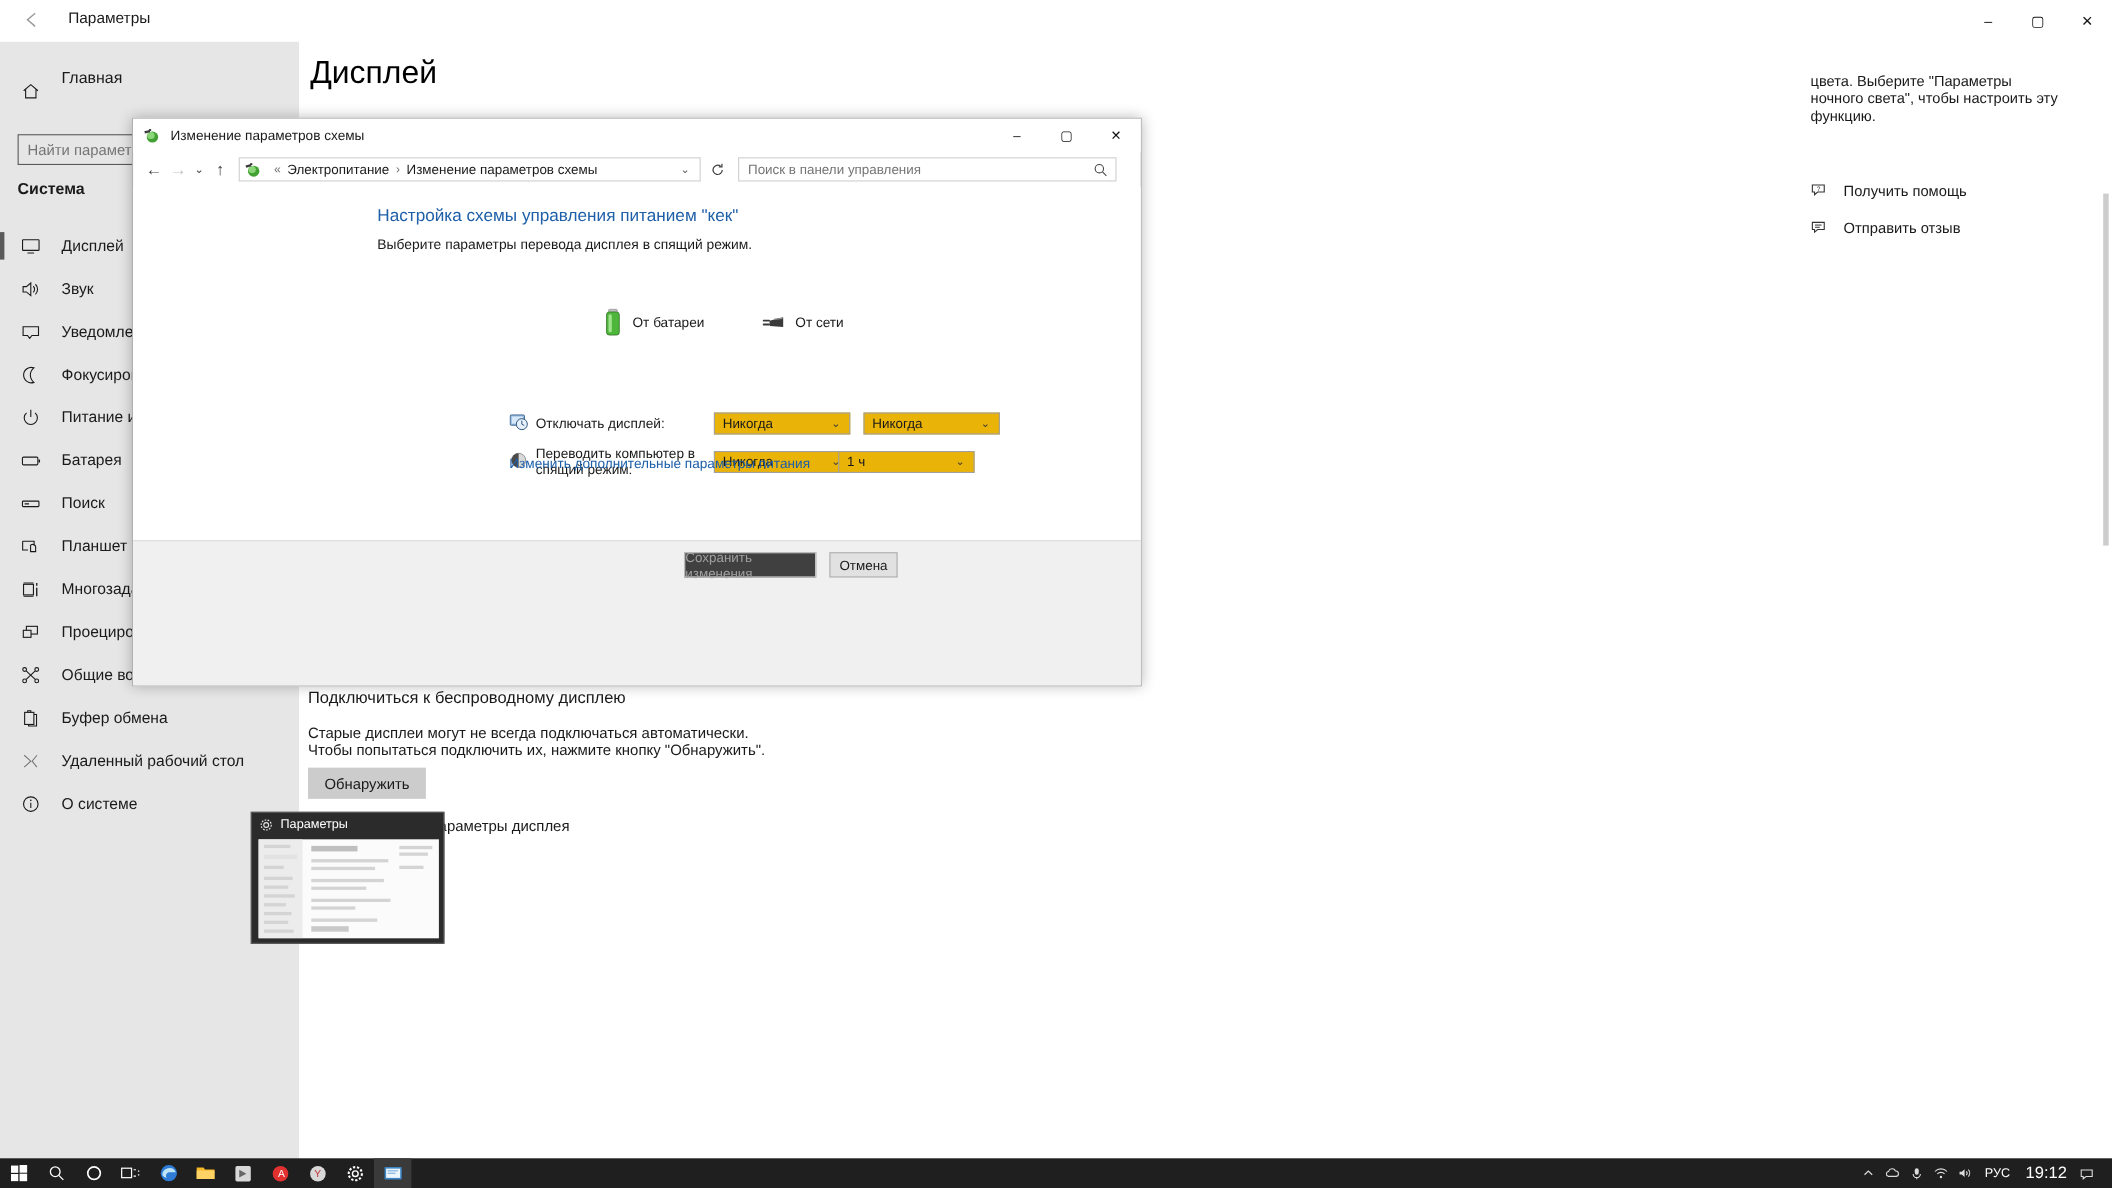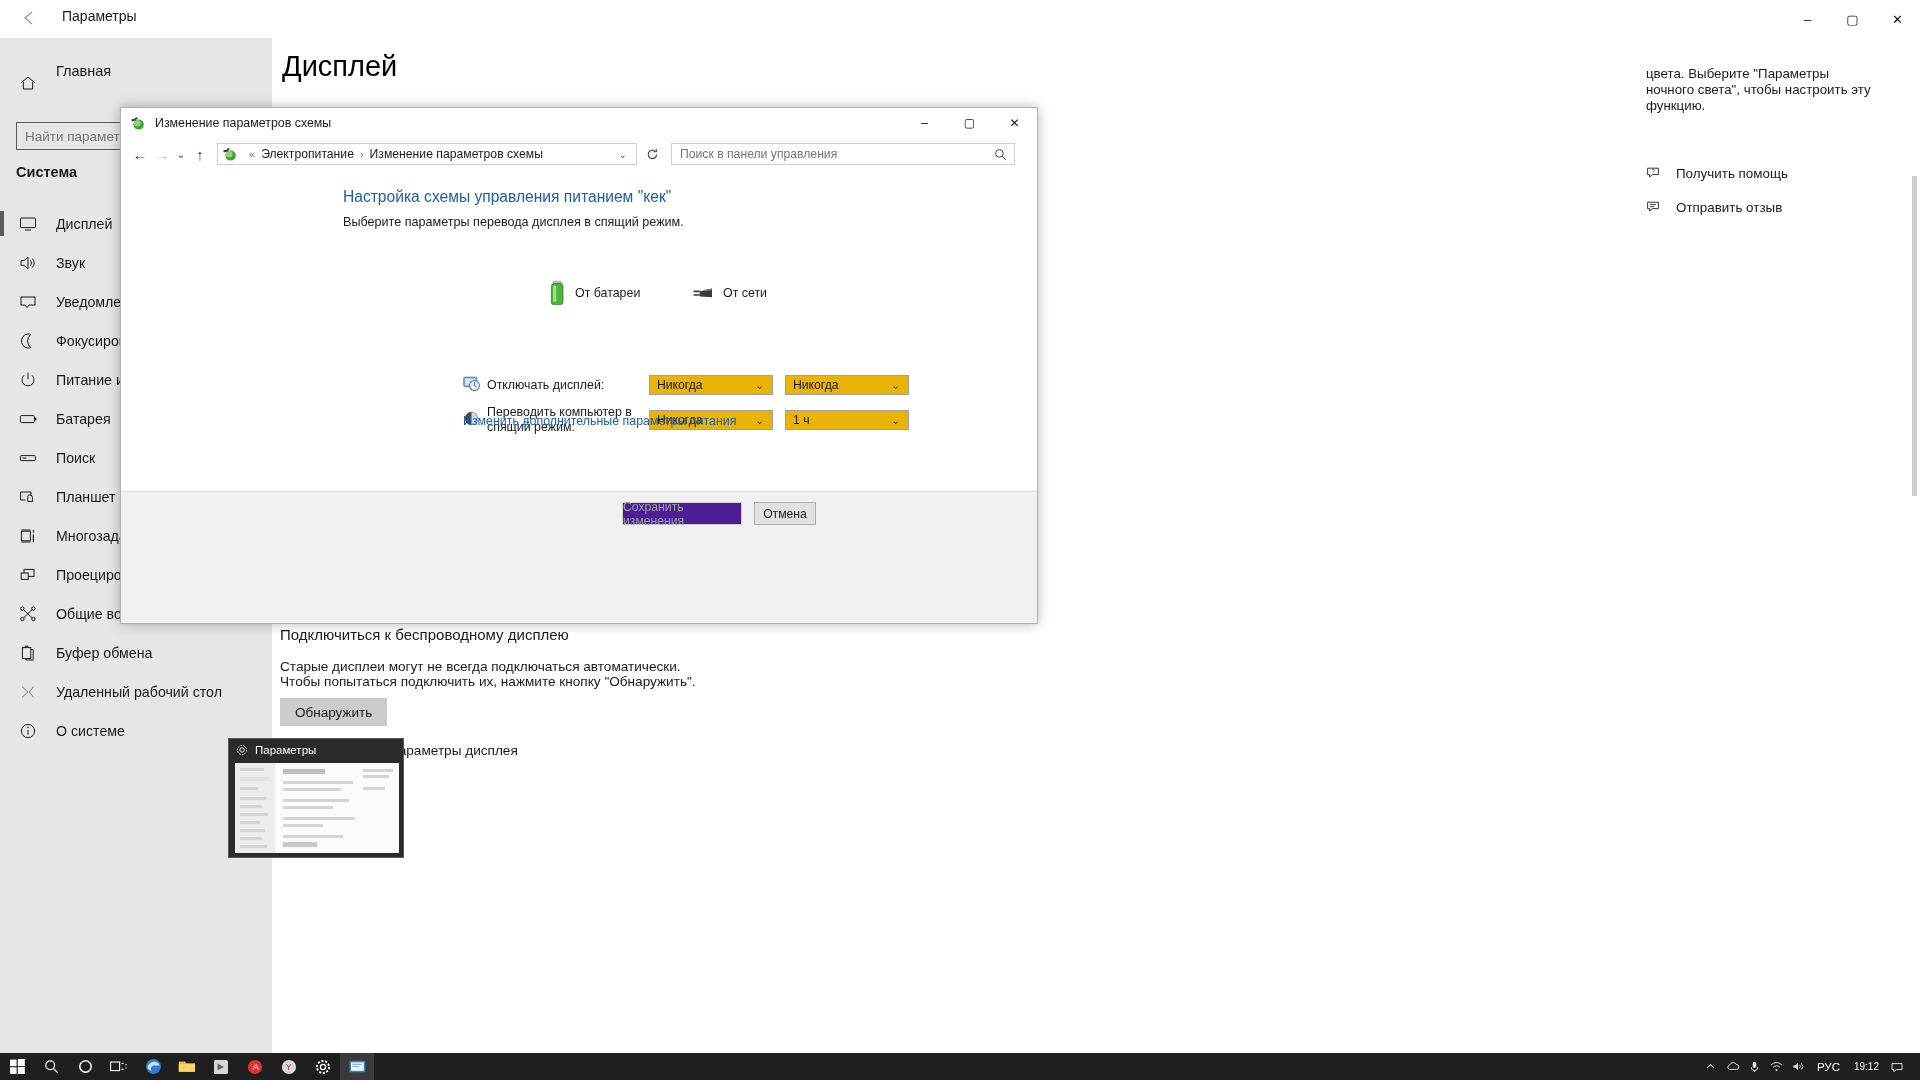--- a/index.html
+++ b/index.html
@@ -110,39 +110,39 @@
       display:flex; align-items:center; font-size:12.2px; color:#1a1a1a; }
   .combo .v { padding-left:7px; }
   .combo .cv { margin-left:auto; padding-right:8px; color:#3a3a3a; font-size:10px; }
 
   .adv-power-link { position:absolute; left:342px; top:244px; font-size:12.4px; color:#1d5fa8; }
 
   .cp-footer { position:absolute; left:0; bottom:0; width:100%; height:132px; background:#f0f0f0; border-top:1px solid #dcdcdc; }
   .btn { position:absolute; height:23px; border:1px solid #adadad; background:#e1e1e1;
       font-size:12.2px; font-family:"Liberation Sans",sans-serif;
       display:flex; align-items:center; justify-content:center; color:#1a1a1a; }
-  .btn.disabled { color:#a0a0a0; border-color:#d0d0d0; background:#4c1d95; }
+  .btn.disabled { color:#a0a0a0; border-color:#d0d0d0; background:#404040; }
 
   
   .preview { position:absolute; left:228px; top:738px; width:176px; height:120px;
       background:#2b2b2b; border:1px solid #5a5a5a; }
   .pv-head { height:22px; display:flex; align-items:center; }
   .pv-gear { margin-left:7px; color:#e8e8e8; font-size:11px; }
   .pv-title { margin-left:7px; font-size:11.5px; color:#ffffff; }
   .pv-thumb { position:absolute; left:6px; top:24px; width:164px; height:90px; background:#fbfbfb; overflow:hidden; }
   .pv-l { position:absolute; background:#d4d4d4; }
 
   
   .taskbar { position:absolute; left:0; bottom:0; width:1920px; height:27px; background:#1f1f1f; display:flex; align-items:center; }
   .tb-item { width:34px; height:27px; display:flex; align-items:center; justify-content:center; position:relative; }
   .tb-item.active { background:#3a3a3a; }
   .tb-right { margin-left:auto; display:flex; align-items:center; height:27px; padding-right:6px; }
   .tray-ic { width:22px; height:27px; display:flex; align-items:center; justify-content:center; color:#ddd; font-size:11px; }
   .tb-lang { color:#fff; font-size:11.5px; padding:0 7px; }
-  .tb-clock { color:#fff; font-size:10px; padding:0 7px; text-align:left; }
+  .tb-clock { color:#fff; font-size:15px; padding:0 7px; text-align:left; }
   .tb-end { width:6px; height:27px; }
   svg { display:block; }
 </style>
 </head>
 <body>
 
 <div id="root">
 
   <div class="settings-window">
 
@@ -479,21 +479,21 @@
         <svg width="17" height="17" viewBox="0 0 17 17">
           <circle cx="8.5" cy="8.5" r="6.4" fill="#d9d9d9" stroke="#8a8a8a" stroke-width="0.8"></circle>
           <path d="M8.5 2.1 A6.4 6.4 0 0 0 8.5 14.9 Z" fill="#4a4a4a"></path>
         </svg>
       </div>
       <div class="row-lbl" style="left:366px; top:235px; width:165px;">Переводить компьютер в спящий режим:</div>
       <div class="combo" style="left:528px; top:240px; width:124px;">
         <span class="v">Никогда</span>
         <span class="cv">⌄</span>
       </div>
-      <div class="combo" style="left:664px; top:240px; width:124px;">
+      <div class="combo" style="left:641px; top:240px; width:124px;">
         <span class="v">1 ч</span>
         <span class="cv">⌄</span>
       </div>
 
       <div class="adv-power-link">Изменить дополнительные параметры питания</div>
     </div>
 
     <div class="cp-footer">
       <div class="btn disabled" style="left:501px; top:10px; width:120px;">Сохранить изменения</div>
       <div class="btn" style="left:633px; top:10px; width:62px;">Отмена</div>

